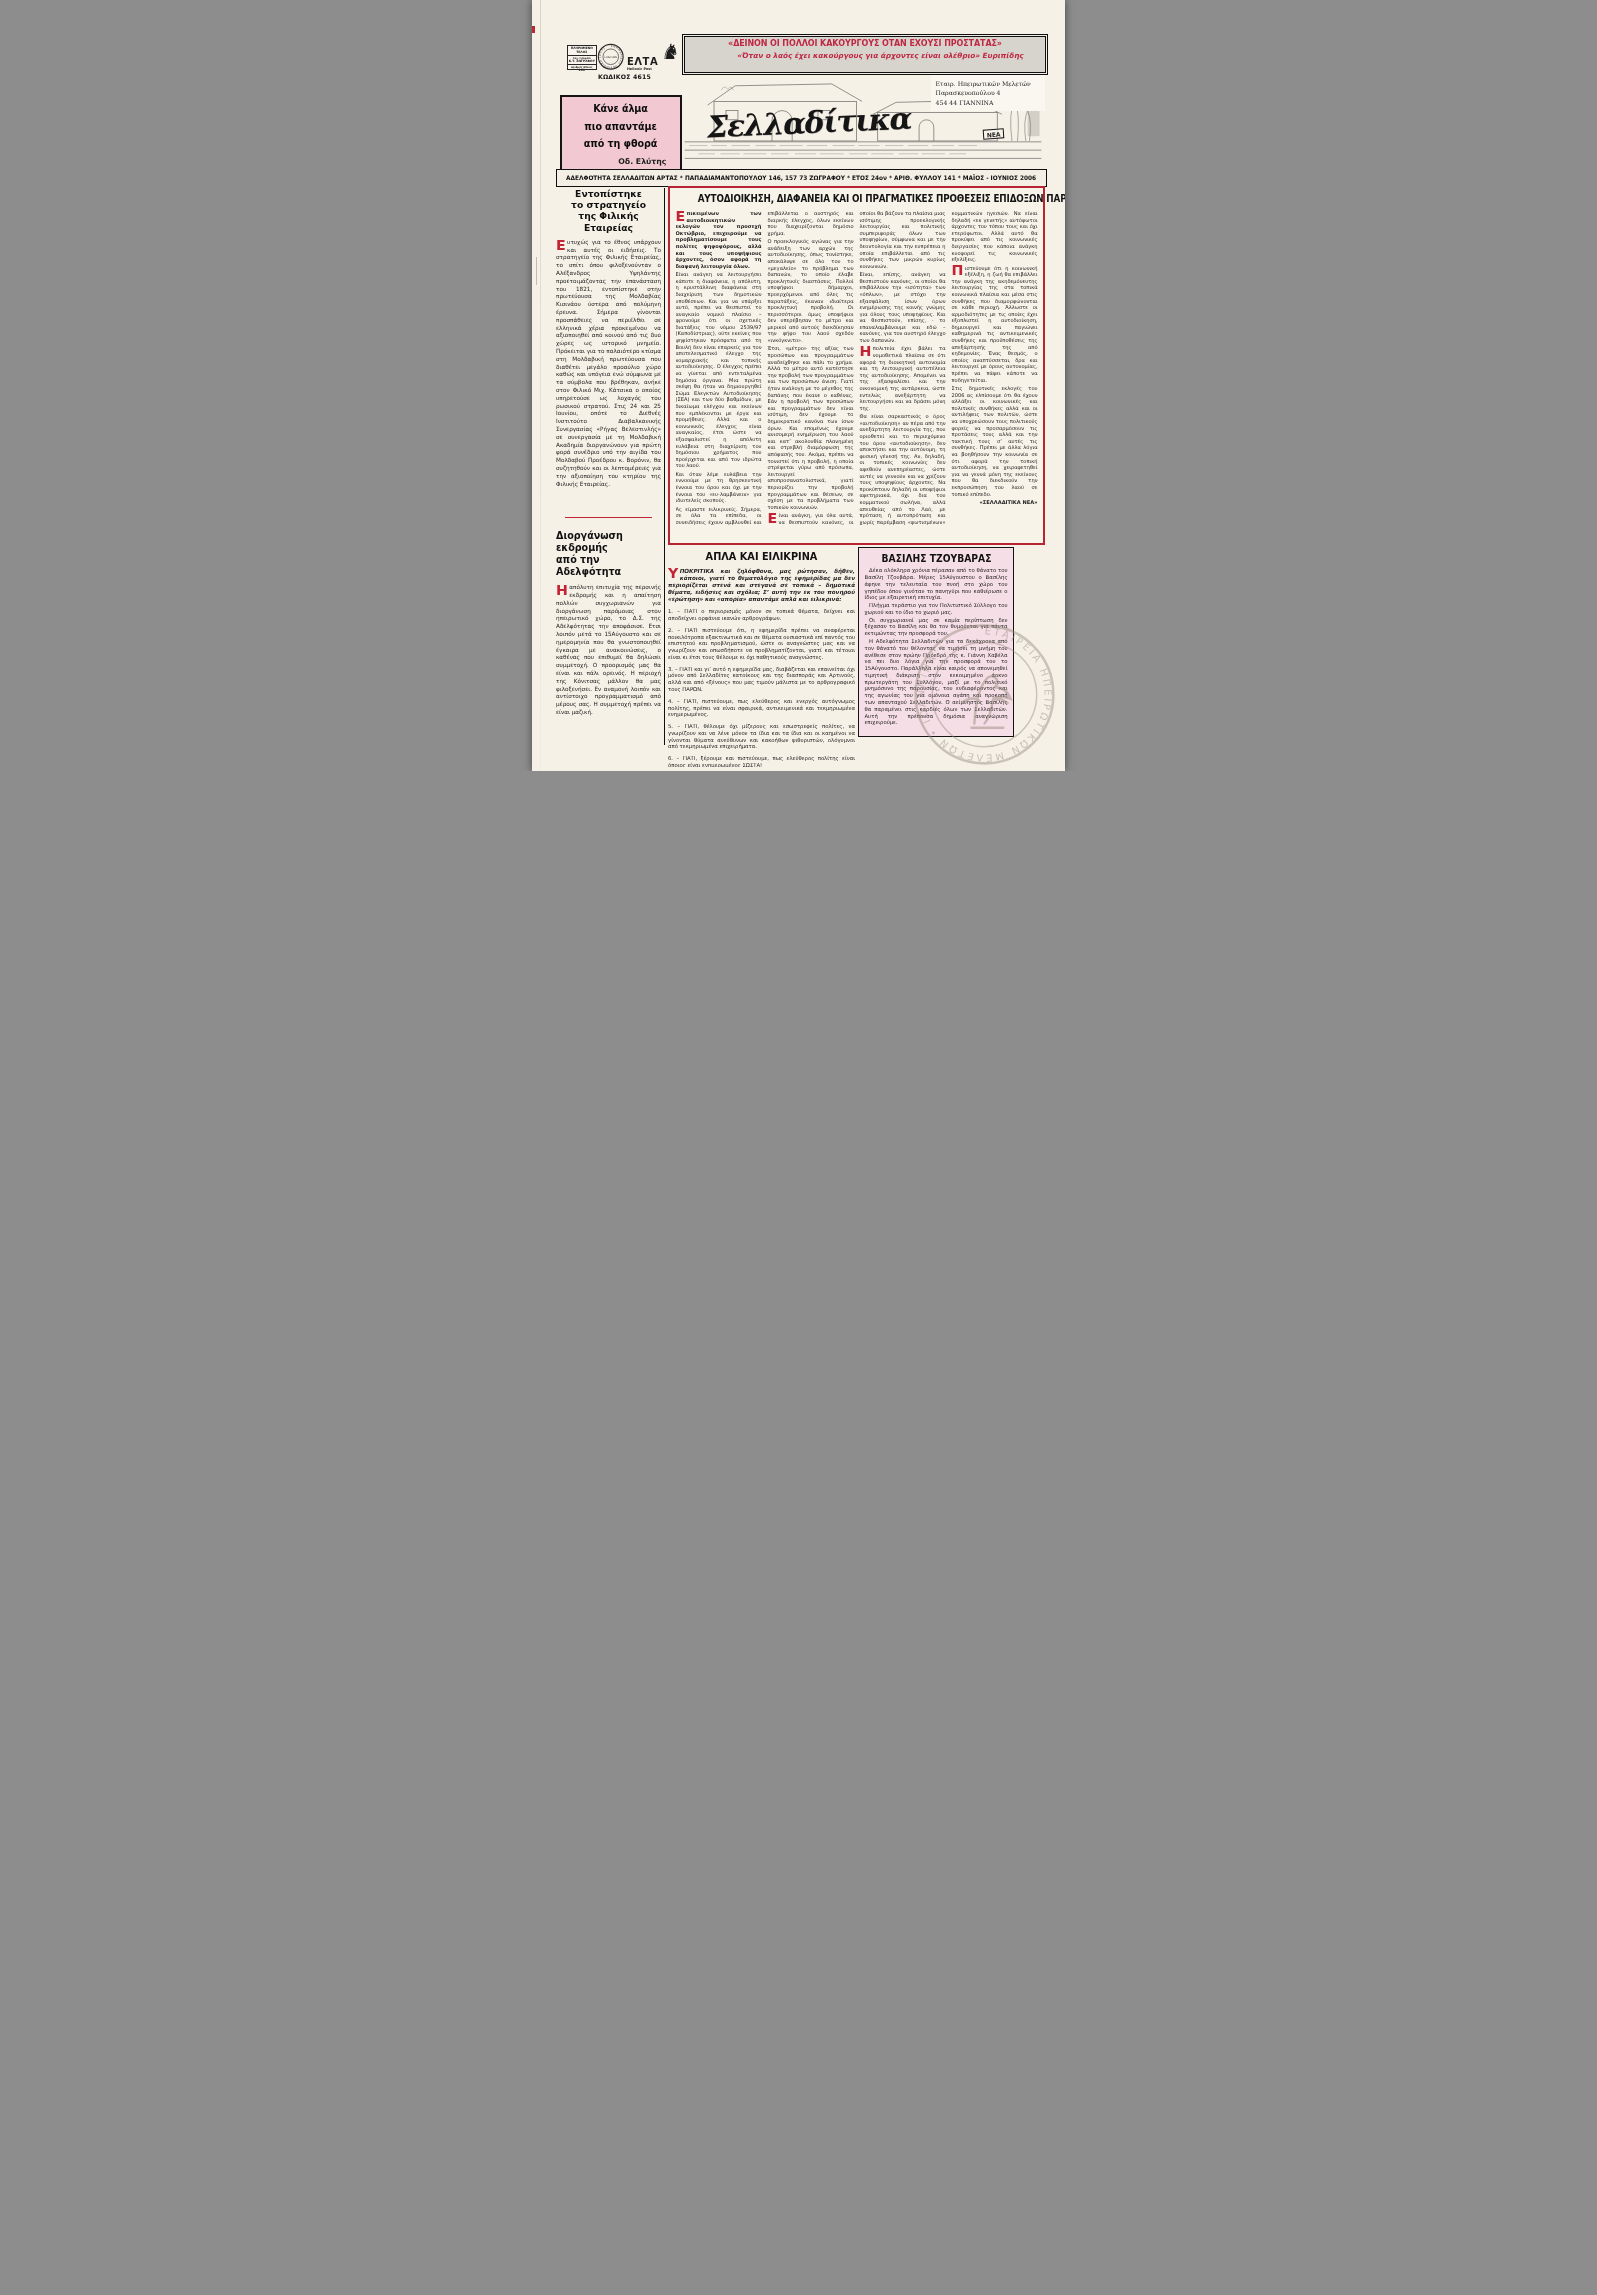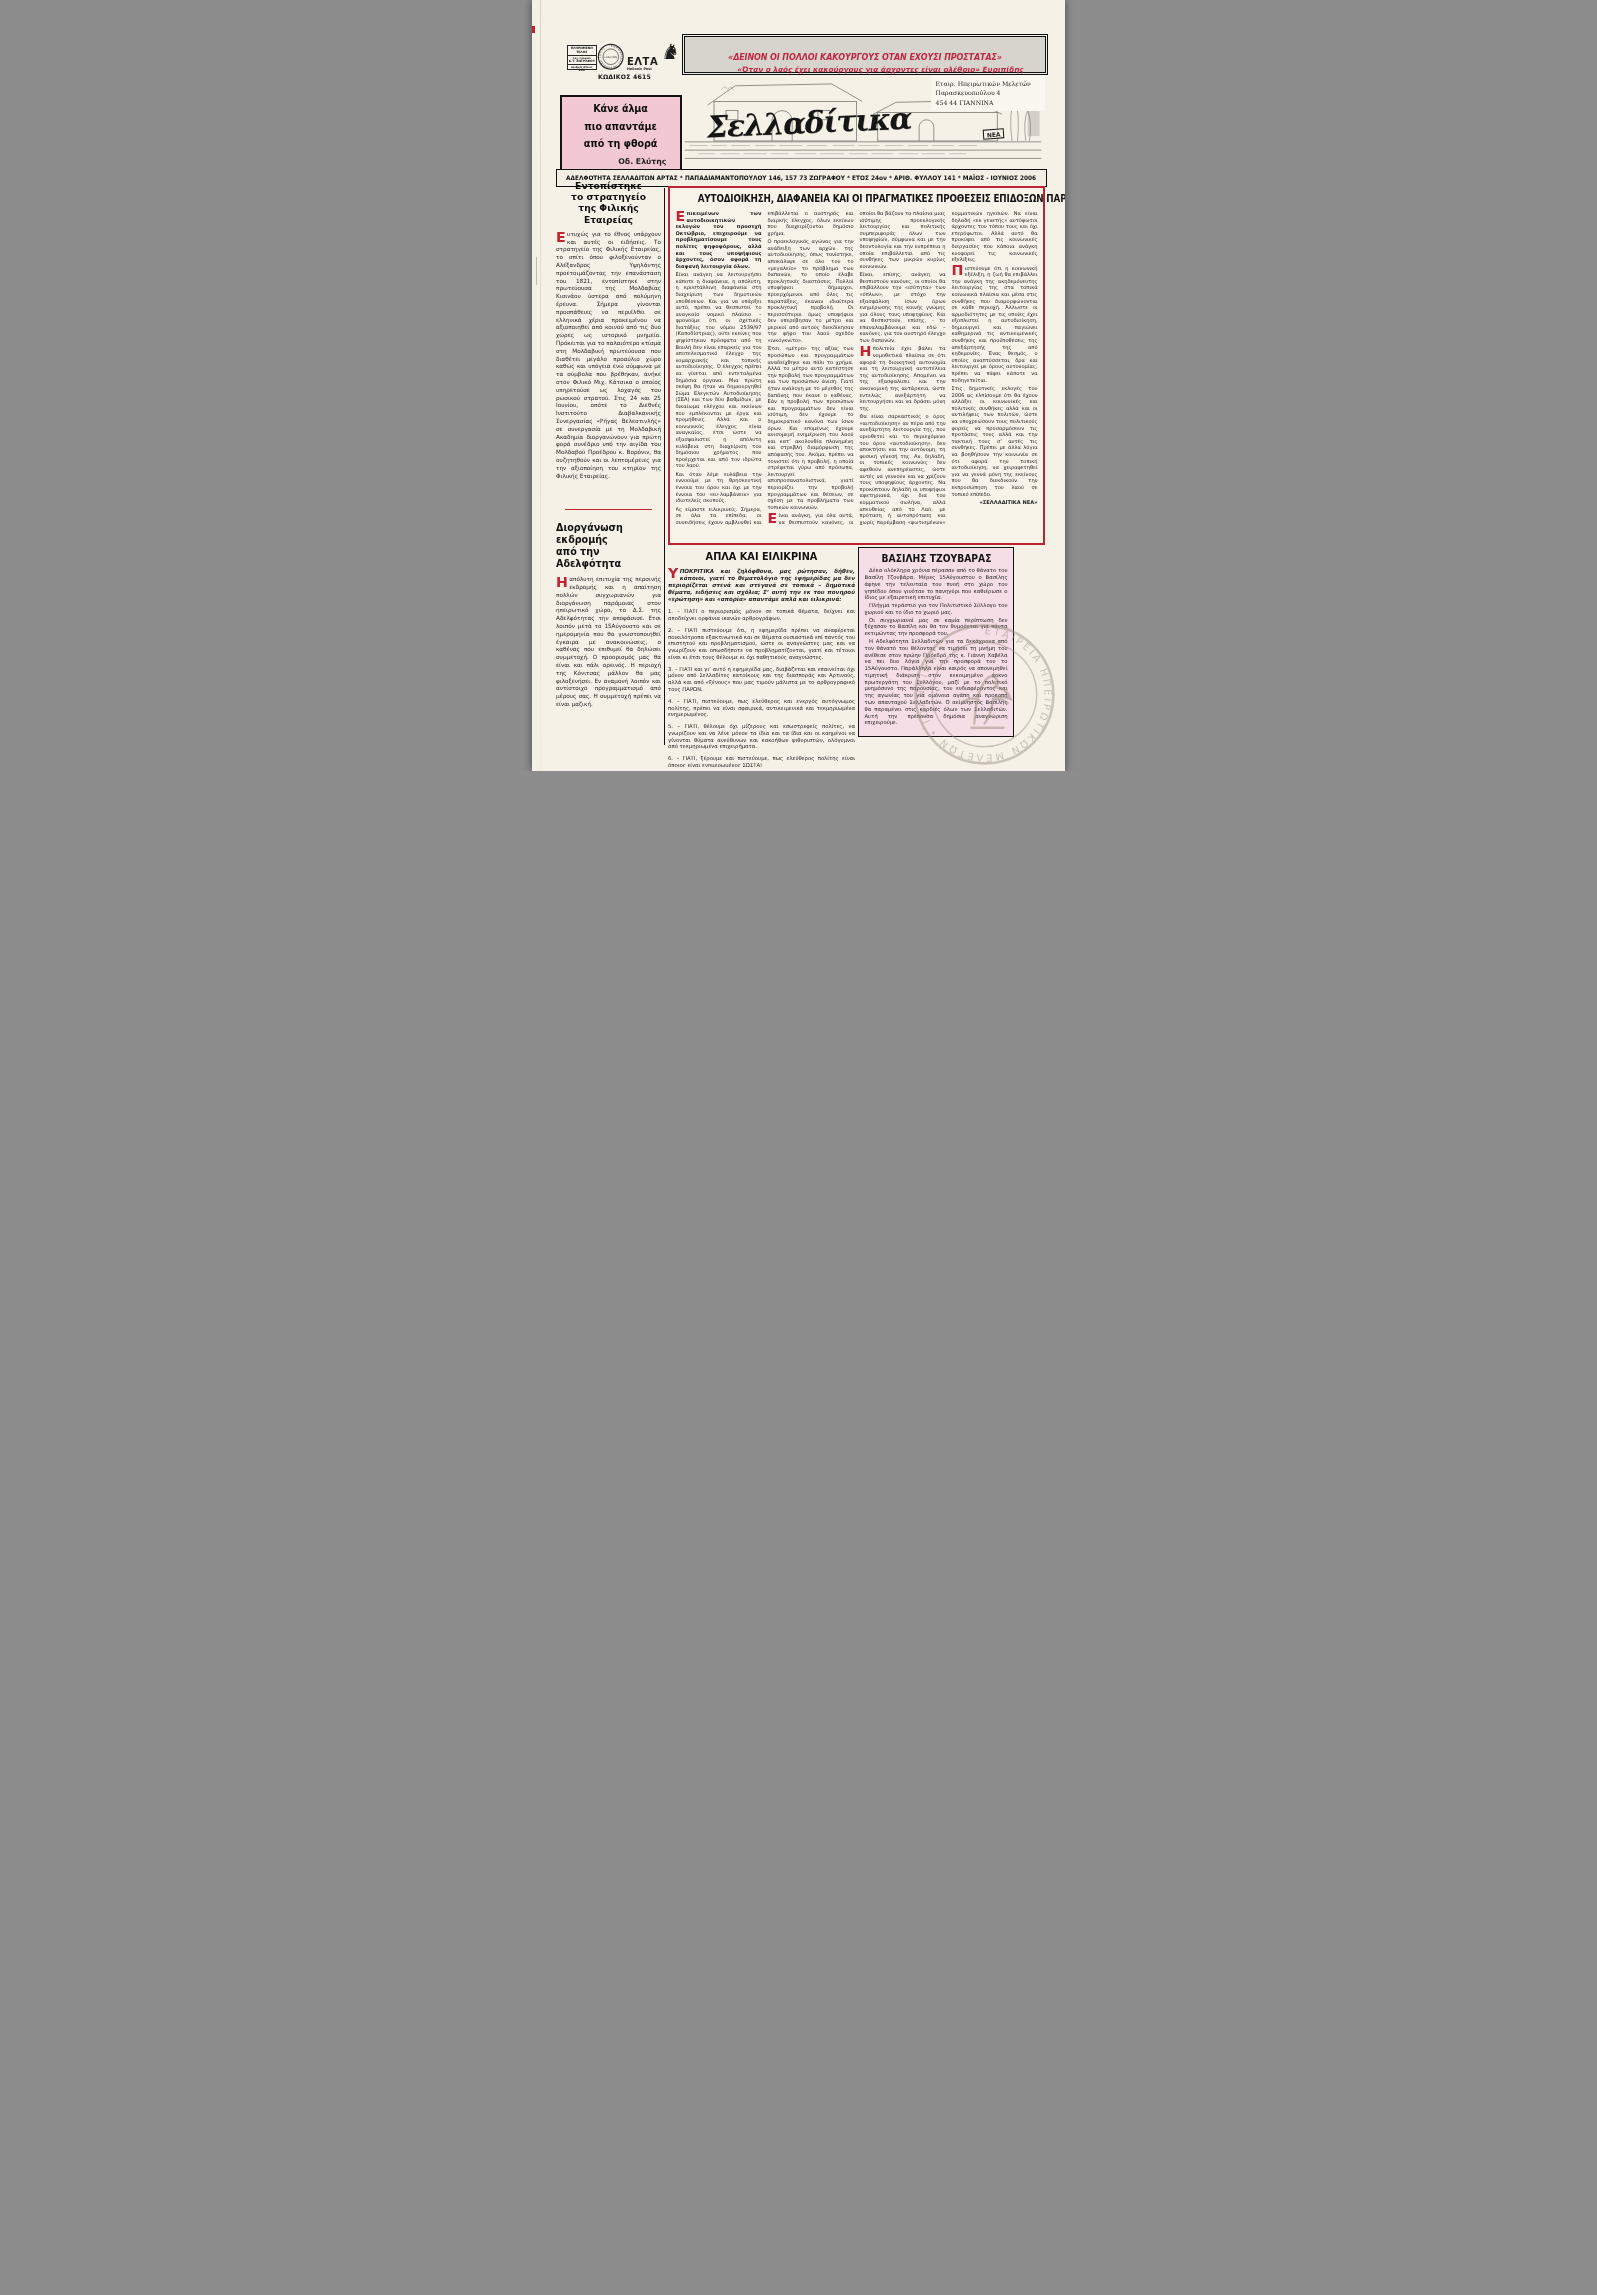--- a/index.html
+++ b/index.html
@@ -24,21 +24,21 @@
   .elta .name{font-size:10px;font-weight:bold;letter-spacing:0.5px;color:#1e1e1e;line-height:10px;margin-top:12px;}
   .elta .sub{font-size:3.4px;font-weight:bold;color:#1e1e1e;}
   .horse{position:absolute;right:-1.8px;top:-2.8px;font-size:21px;color:#1d1d1d;
          transform:scaleX(-1);line-height:21px;}
   .kodikos{position:absolute;left:51px;top:73px;width:83px;text-align:center;
            font-size:6.2px;font-weight:bold;letter-spacing:0.2px;color:#161616;}
 
   
   .quote-banner{position:absolute;left:150px;top:34px;width:364px;height:39px;border:1.4px solid #101010;background:#efece6;}
   .quote-inner{position:absolute;inset:1.4px;border:0.9px solid #101010;background:#d7d4ce;text-align:center;}
-  .quote-inner .l1{margin-top:16px;font-size:8px;font-weight:bold;font-style:italic;color:#bf2742;letter-spacing:-0.1px;}
+  .quote-inner .l1{margin-top:2px;font-size:8px;font-weight:bold;color:#bf2742;letter-spacing:-0.1px;}
   .quote-inner .l2{margin-top:2.3px;font-size:7.3px;font-weight:bold;font-style:italic;color:#bf2742;padding-left:31px;}
 
   
   .motto-box{position:absolute;left:27.5px;top:95px;width:118px;height:86px;background:#f2c8d3;
              border:2.3px solid #141414;text-align:center;}
   .motto-box .ln{font-size:9.6px;font-weight:bold;color:#0d0d0d;margin-top:6.4px;letter-spacing:-0.1px;}
   .motto-box .au{font-size:7.8px;font-weight:bold;text-align:right;padding-right:13px;margin-top:8px;}
 
   
   .masthead{position:absolute;left:148px;top:68px;width:366px;height:98px;}
@@ -50,21 +50,21 @@
              font-size:6px;font-weight:bold;padding:0.5px 2.8px;transform:rotate(-4deg);}
   .address{position:absolute;right:0.9px;top:7.3px;width:105px;background:#faf7f0;padding:3.7px 4.6px;
            font-family:"DejaVu Serif",serif;font-size:6.2px;line-height:1.5;color:#1b1b1b;}
 
   
   .info-bar{position:absolute;left:24px;top:169px;width:489px;height:15.6px;border:1.4px solid #101010;
             background:#f4efe5;display:flex;align-items:center;justify-content:center;}
   .info-bar span{font-size:6.2px;font-weight:bold;white-space:nowrap;transform:scaleX(.94);color:#111;}
 
   
-  .left-rail{position:absolute;left:24px;top:180px;width:105px;height:578px;overflow:hidden;}
+  .left-rail{position:absolute;left:24px;top:188px;width:105px;height:578px;overflow:hidden;}
   .prelines{white-space:pre-line;}
   .a1-title{text-align:center;font-weight:bold;font-size:9.2px;line-height:1.22;color:#101010;}
   .rail-body{margin-top:6px;font-size:5.7px;line-height:7.8px;text-align:justify;}
   .red-rule{width:82%;height:1.4px;background:#c22435;margin:28.5px auto 12px auto;}
   .a2-title{font-weight:bold;font-size:9.6px;line-height:1.25;color:#101010;}
   .divider-v{position:absolute;left:132px;top:188px;width:1.4px;height:557px;background:#101010;}
 
   
   .main-box{position:absolute;left:136px;top:186px;width:377px;height:359px;border:2.3px double #b92433;
             padding:1.8px 5.5px;box-sizing:border-box;background:rgba(250,246,238,.35);}

